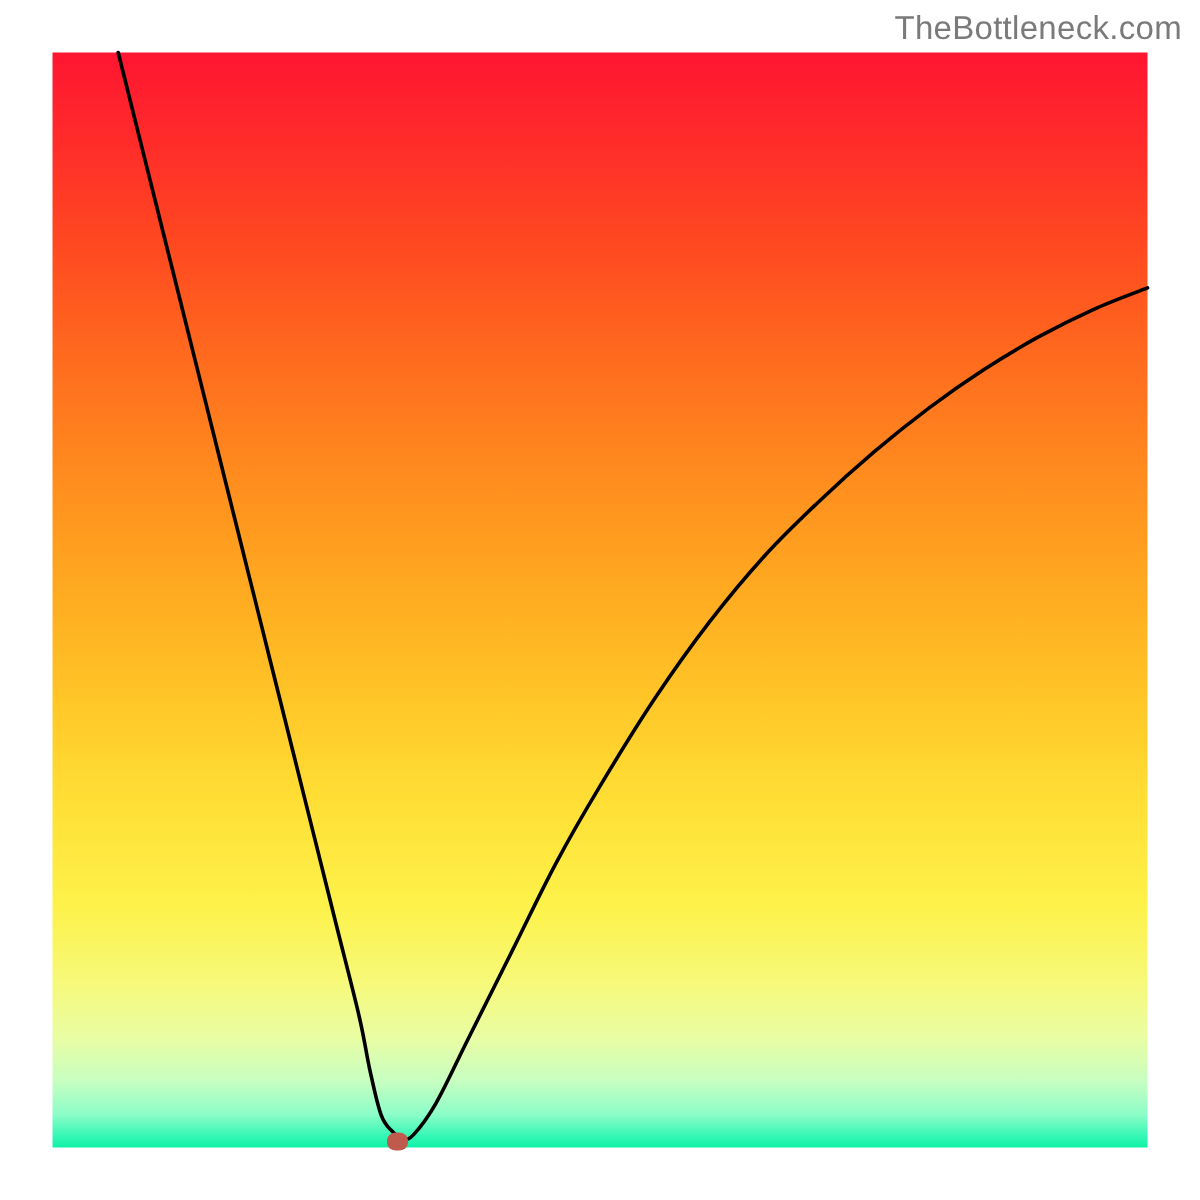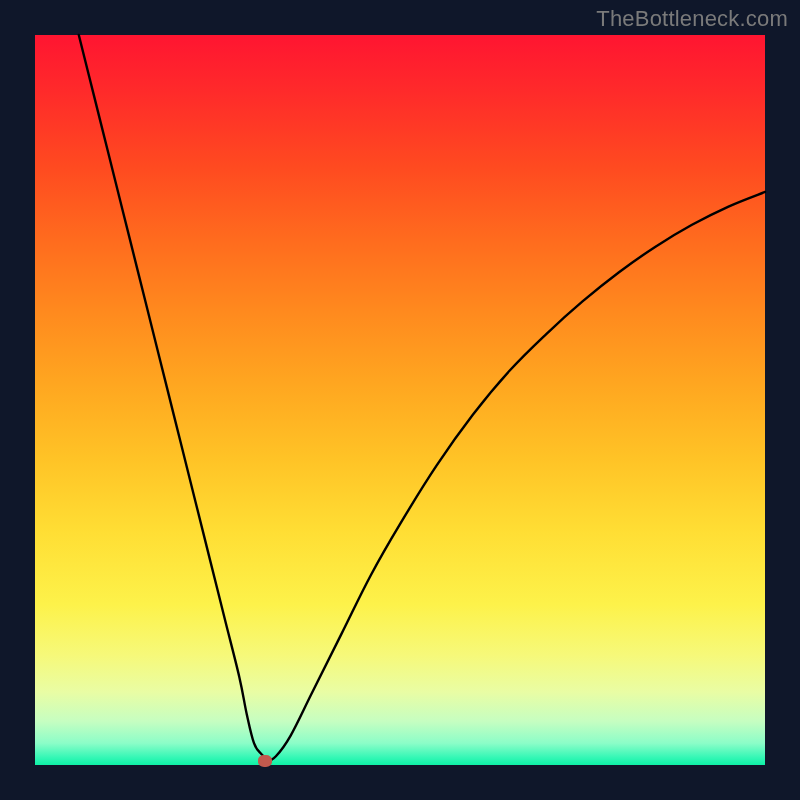--- a/index.html
+++ b/index.html
@@ -8,21 +8,21 @@
     width: 800px;
     height: 800px;
     overflow: hidden;
     background: #000;
     font-family: Arial, Helvetica, sans-serif;
   }
   .frame {
     position: relative;
     width: 800px;
     height: 800px;
-    background: #0f172a;
+    background: #ffffff;
   }
   .plot-area {
     position: absolute;
     left: 35px;
     top: 35px;
     width: 730px;
     height: 730px;
     background: linear-gradient(to bottom,
       #ff1531 0%,
       #ff2b2a 8%,

